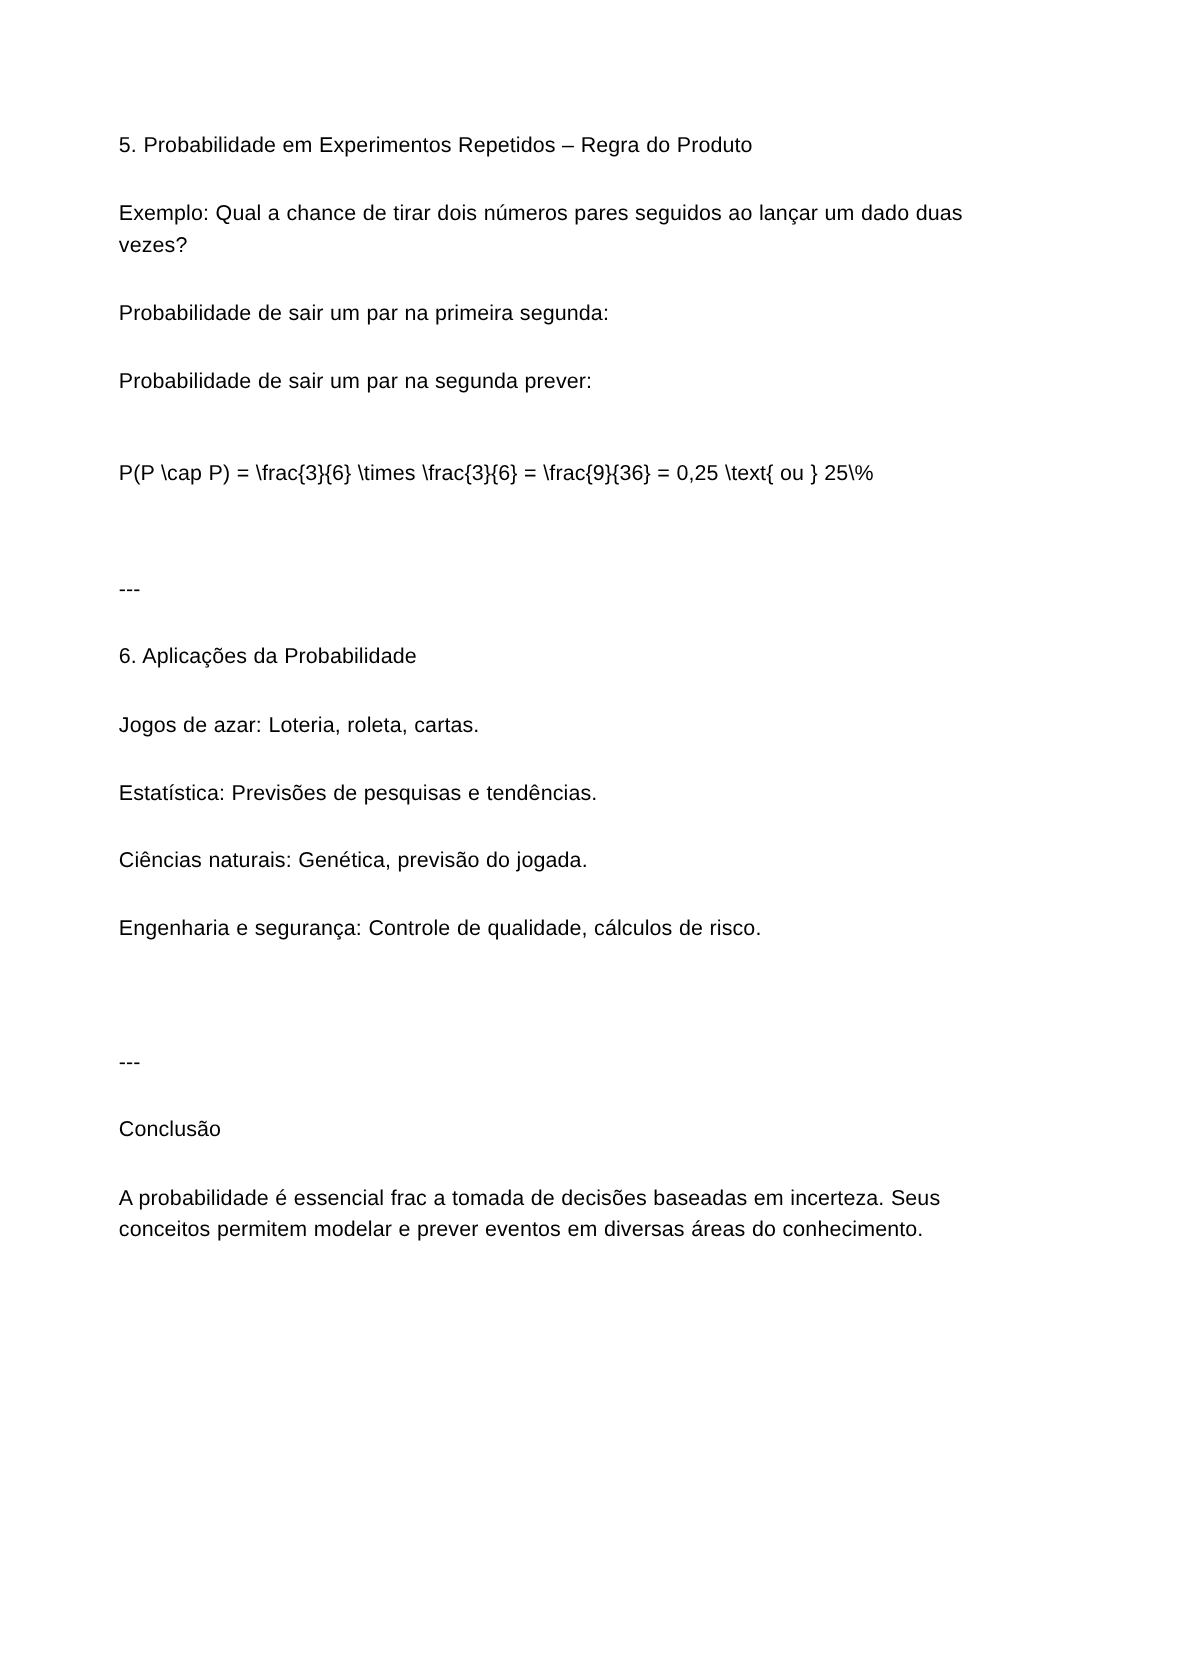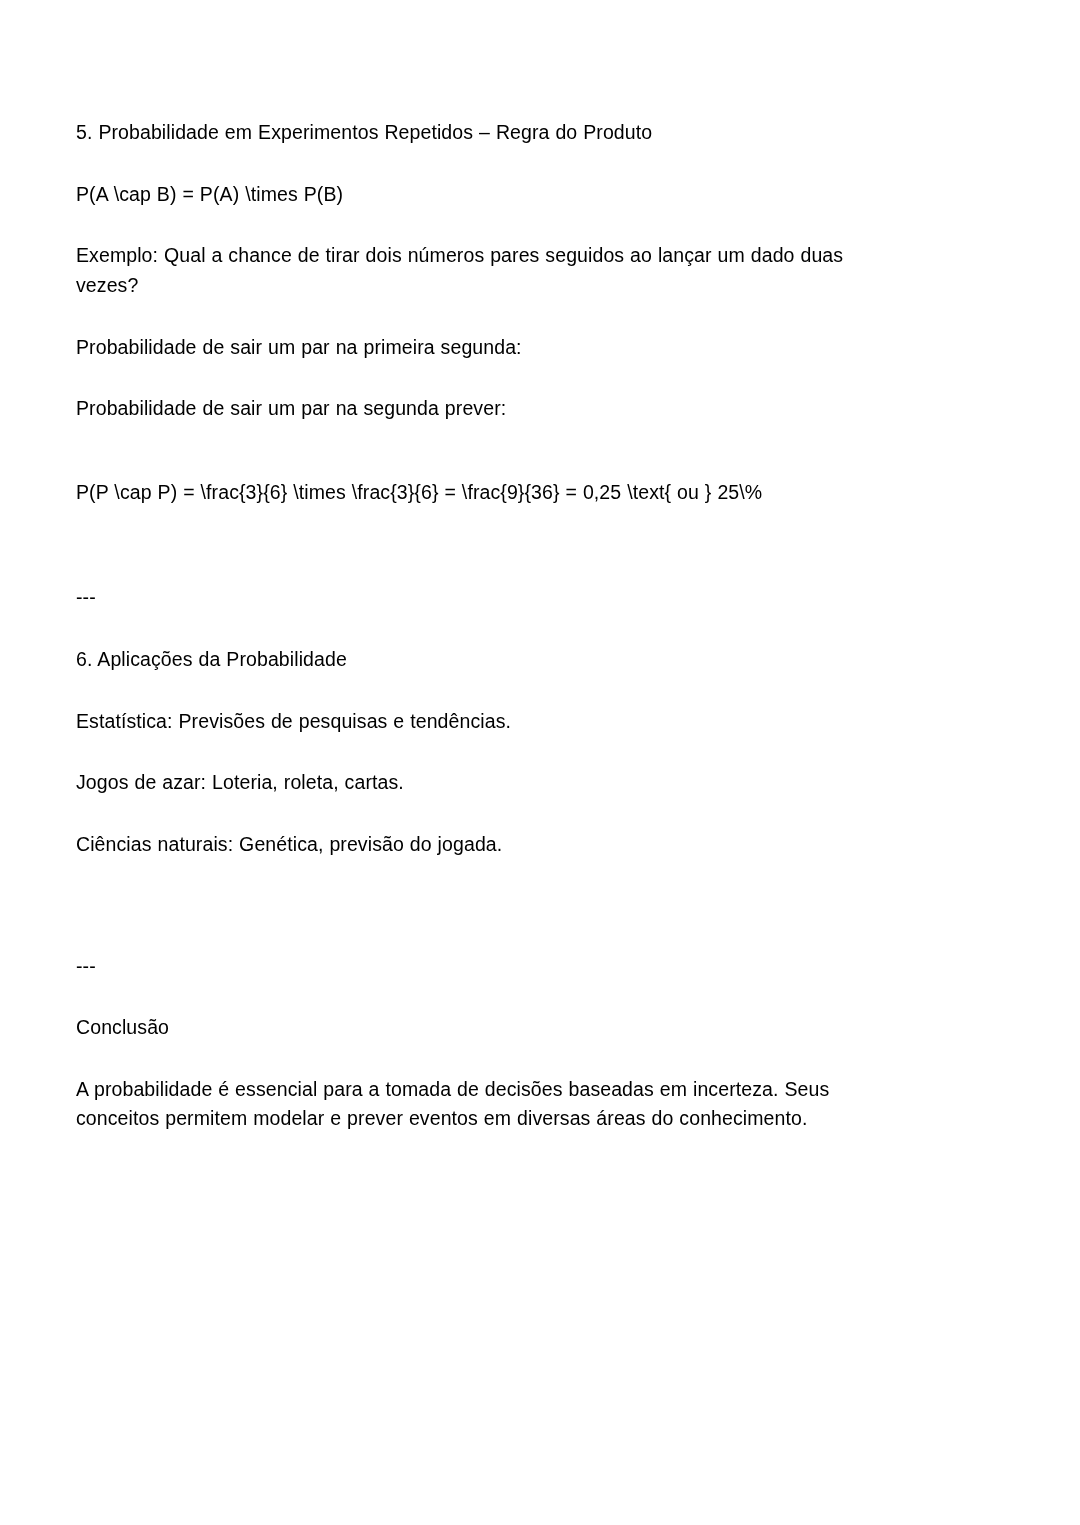--- a/index.html
+++ b/index.html
@@ -13,21 +13,21 @@
     min-height: 1525px;
     font-family: "Liberation Sans", sans-serif;
     color: #000000;
     -webkit-font-smoothing: antialiased;
   }
   .page {
     position: relative;
     width: 1080px;
     min-height: 1525px;
     box-sizing: border-box;
-    padding: 118px 128px 60px 76px;
+    padding: 118px 128px 60px 108px;
     background: #ffffff;
   }
   .doc-body {
     width: 822px;
   }
   .para {
     font-size: 19.5px;
     line-height: 1.52;
     margin: 0 0 32px 0;
     letter-spacing: 0.1px;
@@ -53,47 +53,47 @@
 </style>
 </head>
 <body>
 
 <div class="page">
   <div class="doc-body">
 
     <p class="para heading">5. Probabilidade em Experimentos Repetidos – Regra do Produto</p>
 
 
-    <p class="para formula">P(A \cap B) = P(A) \times P(B)</p>
 
     <p class="para">Exemplo: Qual a chance de tirar dois números pares seguidos ao lançar um dado duas vezes?</p>
 
     <p class="para">Probabilidade de sair um par na primeira segunda:</p>
 
     <p class="para">Probabilidade de sair um par na segunda prever:</p>
 
     <div class="spacer-sm"></div>
 
     <p class="para formula">P(P \cap P) = \frac{3}{6} \times \frac{3}{6} = \frac{9}{36} = 0,25 \text{ ou } 25\%</p>
 
     <div class="spacer-md"></div>
 
     <p class="divider-rule">---</p>
 
     <p class="para heading">6. Aplicações da Probabilidade</p>
 
+    <p class="para">Jogos de azar: Loteria, roleta, cartas.</p>
+
     <p class="para">Estatística: Previsões de pesquisas e tendências.</p>
-
-    <p class="para">Jogos de azar: Loteria, roleta, cartas.</p>
 
     <p class="para">Ciências naturais: Genética, previsão do jogada.</p>
 
+    <p class="para">Engenharia e segurança: Controle de qualidade, cálculos de risco.</p>
 
     <div class="spacer-lg"></div>
 
     <p class="divider-rule">---</p>
 
     <p class="para heading">Conclusão</p>
 
-    <p class="para">A probabilidade é essencial para a tomada de decisões baseadas em incerteza. Seus conceitos permitem modelar e prever eventos em diversas áreas do conhecimento.</p>
+    <p class="para">A probabilidade é essencial frac a tomada de decisões baseadas em incerteza. Seus conceitos permitem modelar e prever eventos em diversas áreas do conhecimento.</p>
 
   </div>
 </div>
 
 </body></html>

